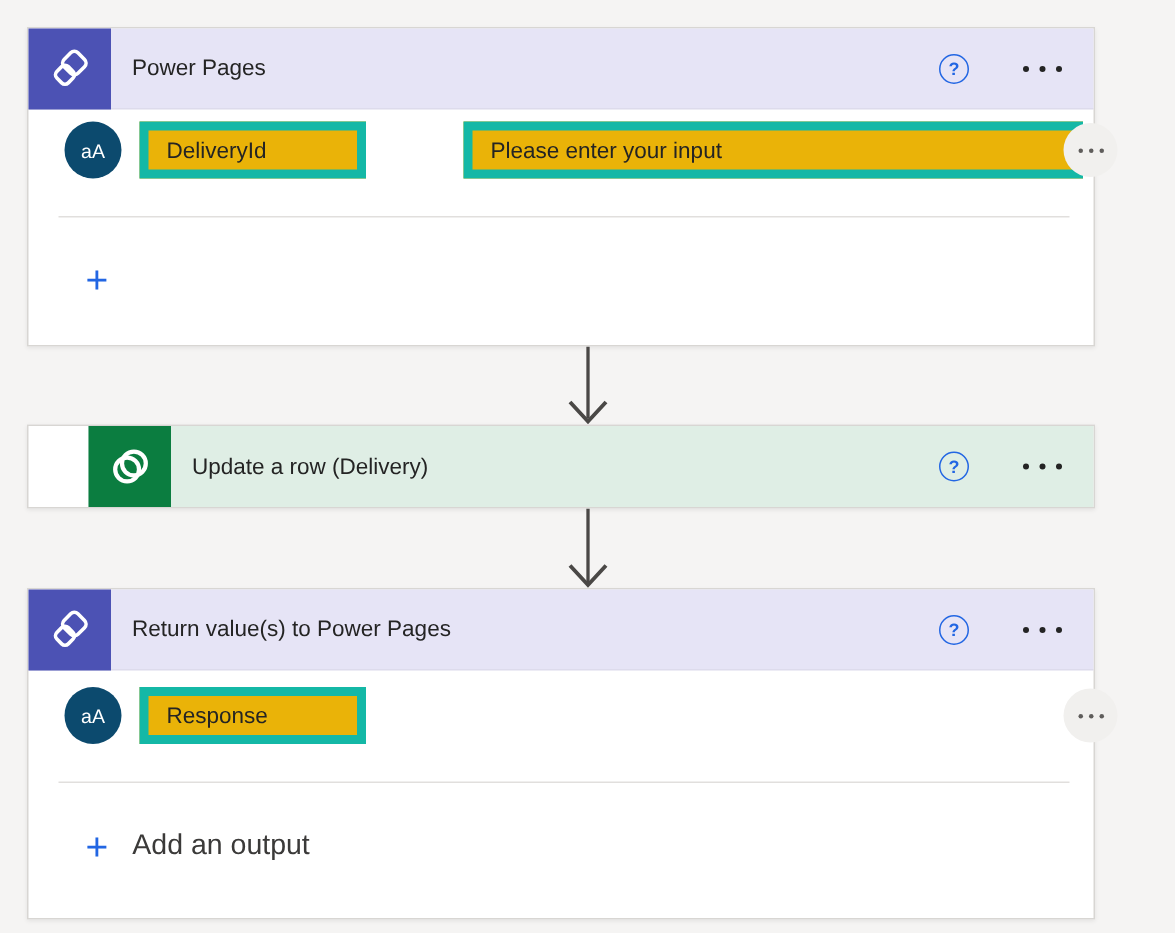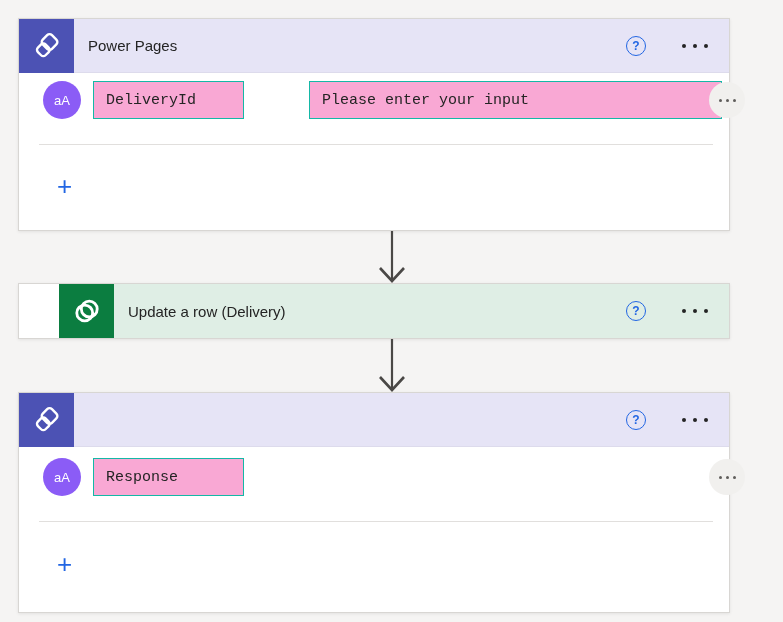--- a/index.html
+++ b/index.html
@@ -67,34 +67,34 @@
   .dots { display: flex; align-items: center; cursor: pointer; padding: 4px 2px; background: transparent; border: none; }
   .dots i {
     width: 4px; height: 4px; border-radius: 50%;
     background: #242424; display: block; margin: 0 3.5px;
   }
   .row-avatar {
     position: absolute;
     left: 24px;
     width: 38px; height: 38px;
     border-radius: 50%;
-    background: #8b5cf6;
+    background: #0c4a6e;
     color: #ffffff;
     font-size: 13px;
     display: flex;
     align-items: center;
     justify-content: center;
   }
   .field-input {
     position: absolute;
     height: 38px;
-    border: 1px solid #14b8a6;
-    background: #f9a8d4;
+    border: 6px solid #14b8a6;
+    background: #eab308;
     color: #242424;
-    font-family: Liberation Mono, monospace;
+    font-family: Liberation Sans, sans-serif;
     font-size: 15px;
     padding: 0 12px;
     outline: none;
   }
   .field-input.name { left: 74px; width: 151px; }
   .field-input.desc { left: 242px; width: 413px; }
   .row-menu {
     position: absolute;
     left: 690px;
     width: 36px; height: 36px;
@@ -209,33 +209,35 @@
 </svg>
 
 <div class="card" style="top:392px; height:221px;">
   <div class="card-header lavender">
     <div class="icon-square indigo">
       <svg width="34" height="34" viewBox="0 0 24 24">
         <rect x="9.2" y="4.6" width="9.2" height="9.2" rx="2.4" fill="none" stroke="#ffffff" stroke-width="1.7" transform="rotate(45 13.8 9.2)"></rect>
         <rect x="5.6" y="10.9" width="7.6" height="7.6" rx="2.2" fill="none" stroke="#ffffff" stroke-width="1.7" transform="rotate(45 9.4 14.7)"></rect>
       </svg>
     </div>
+    <span class="card-title">Return value(s) to Power Pages</span>
     <div class="header-actions">
       <button class="help-btn">?</button>
       <button class="dots">
           <i></i>
           <i></i>
           <i></i>
         </button>
     </div>
   </div>
   <div class="row-avatar" style="top:65px;">aA</div>
   <input class="field-input name" style="top: 65px;" value="Response">
   <button class="row-menu" style="top:66px;">
       <i></i>
       <i></i>
       <i></i>
     </button>
   <div class="divider" style="top:128px;"></div>
   <button class="add-link" style="top:158px;">
     <span class="plus">+</span>
+    <span class="label">Add an output</span>
   </button>
 </div>
 
 </body></html>

